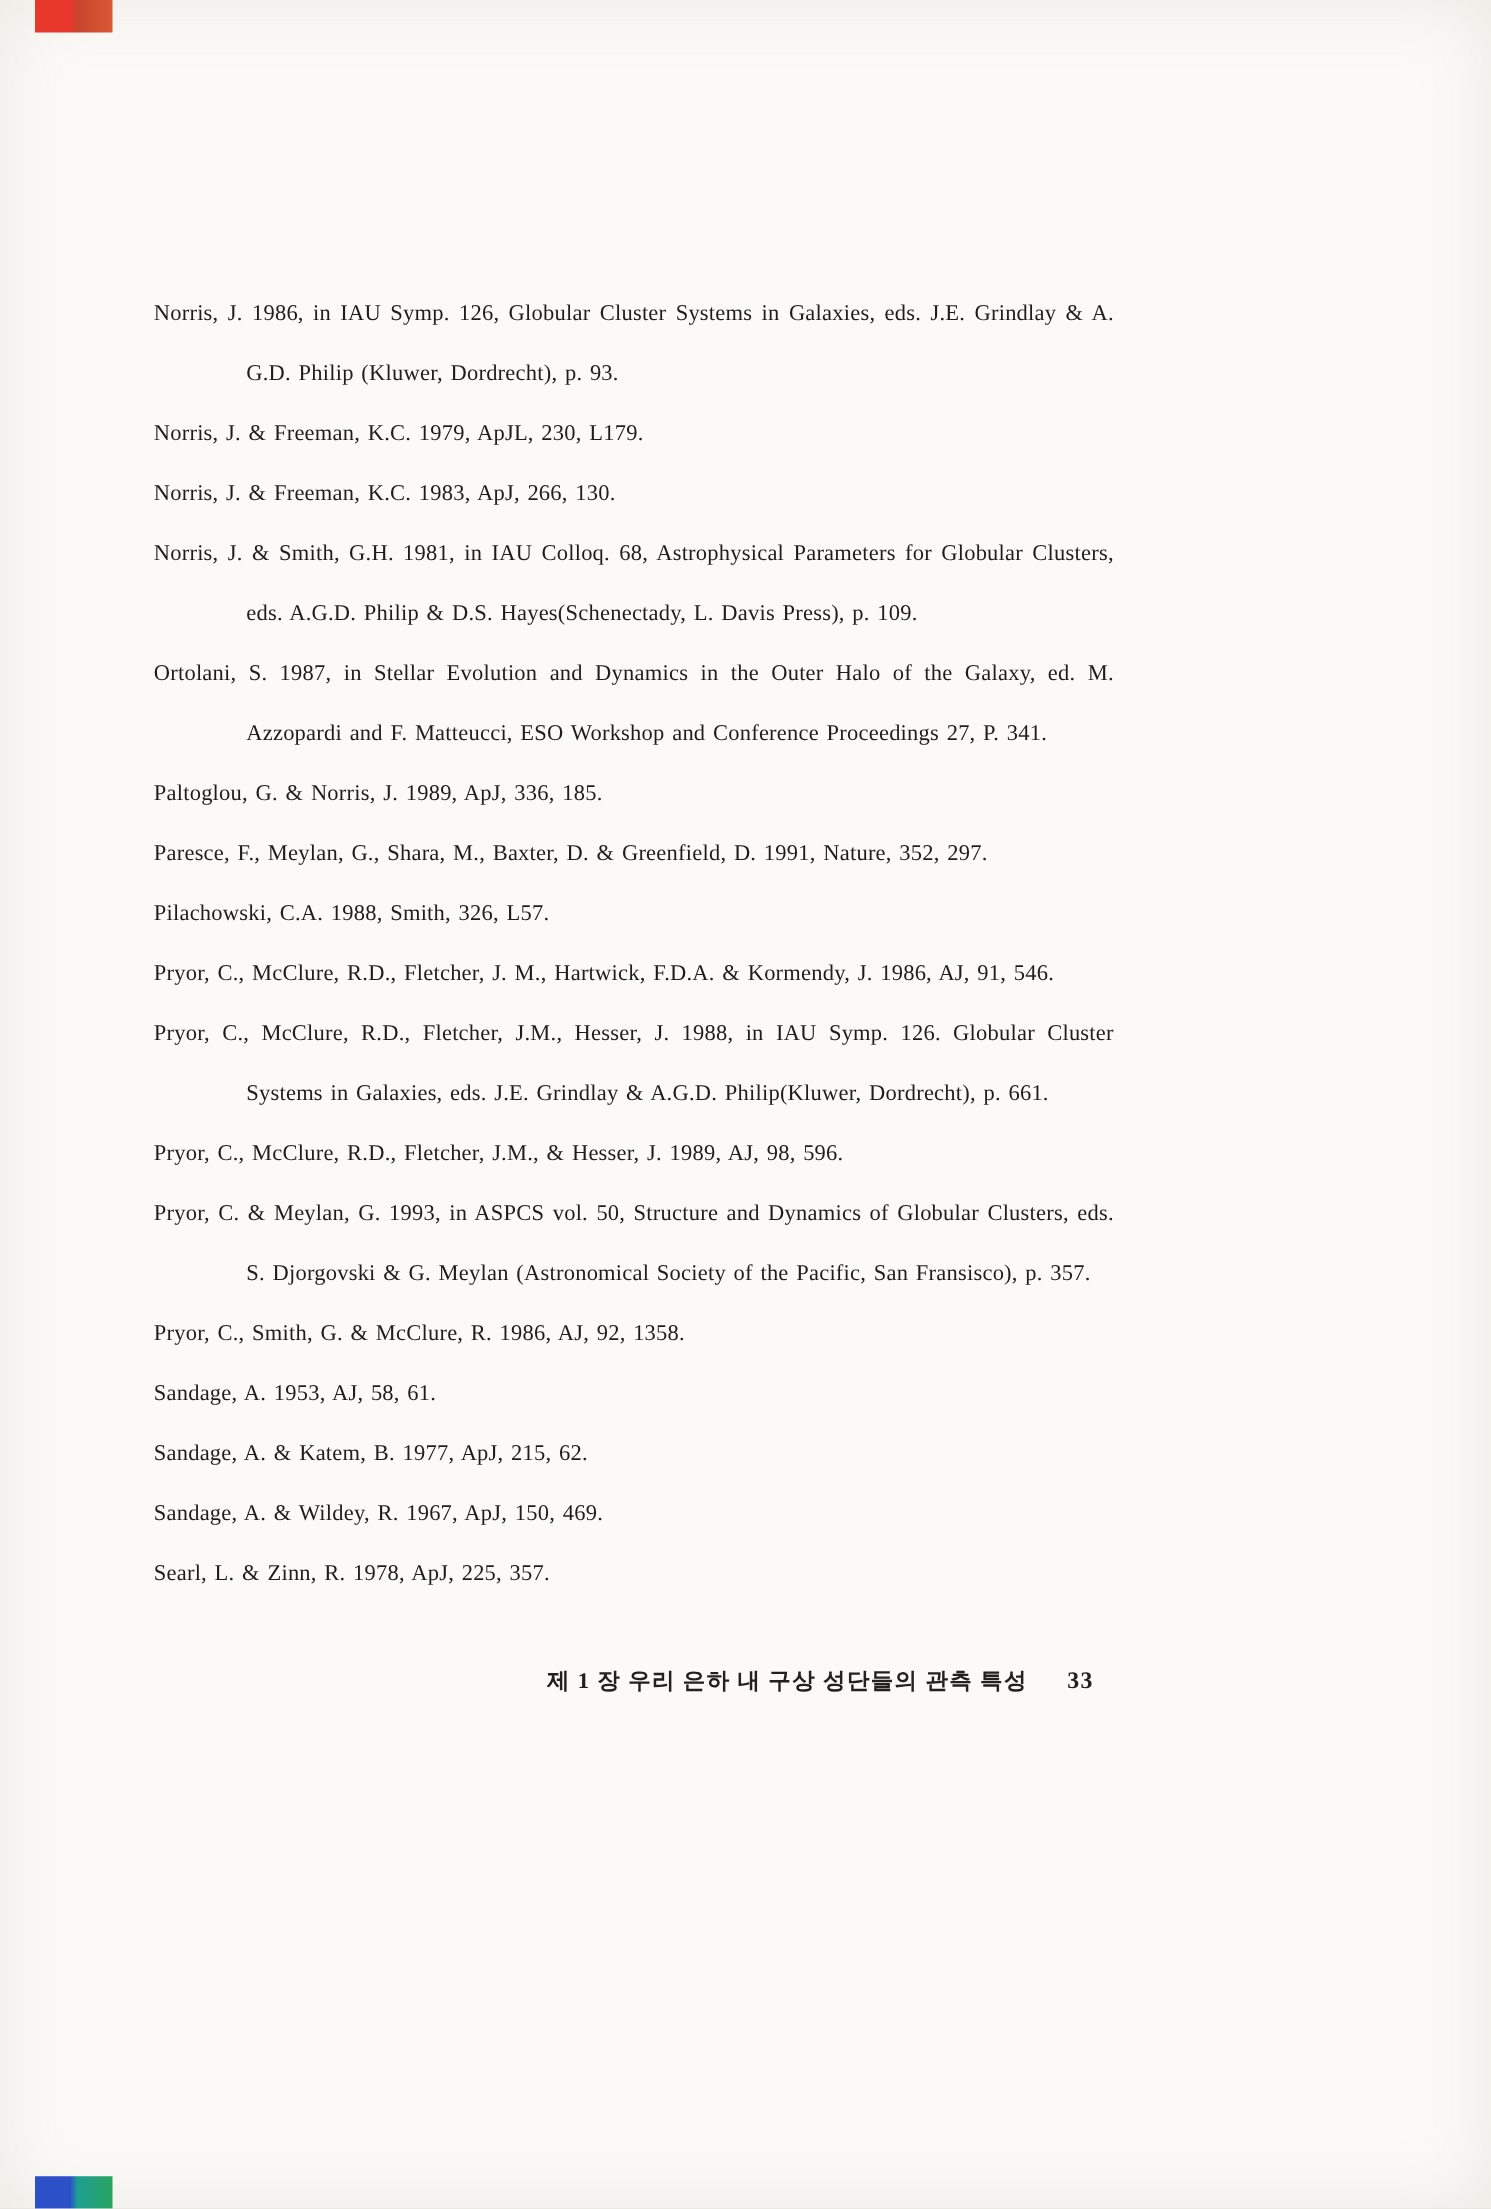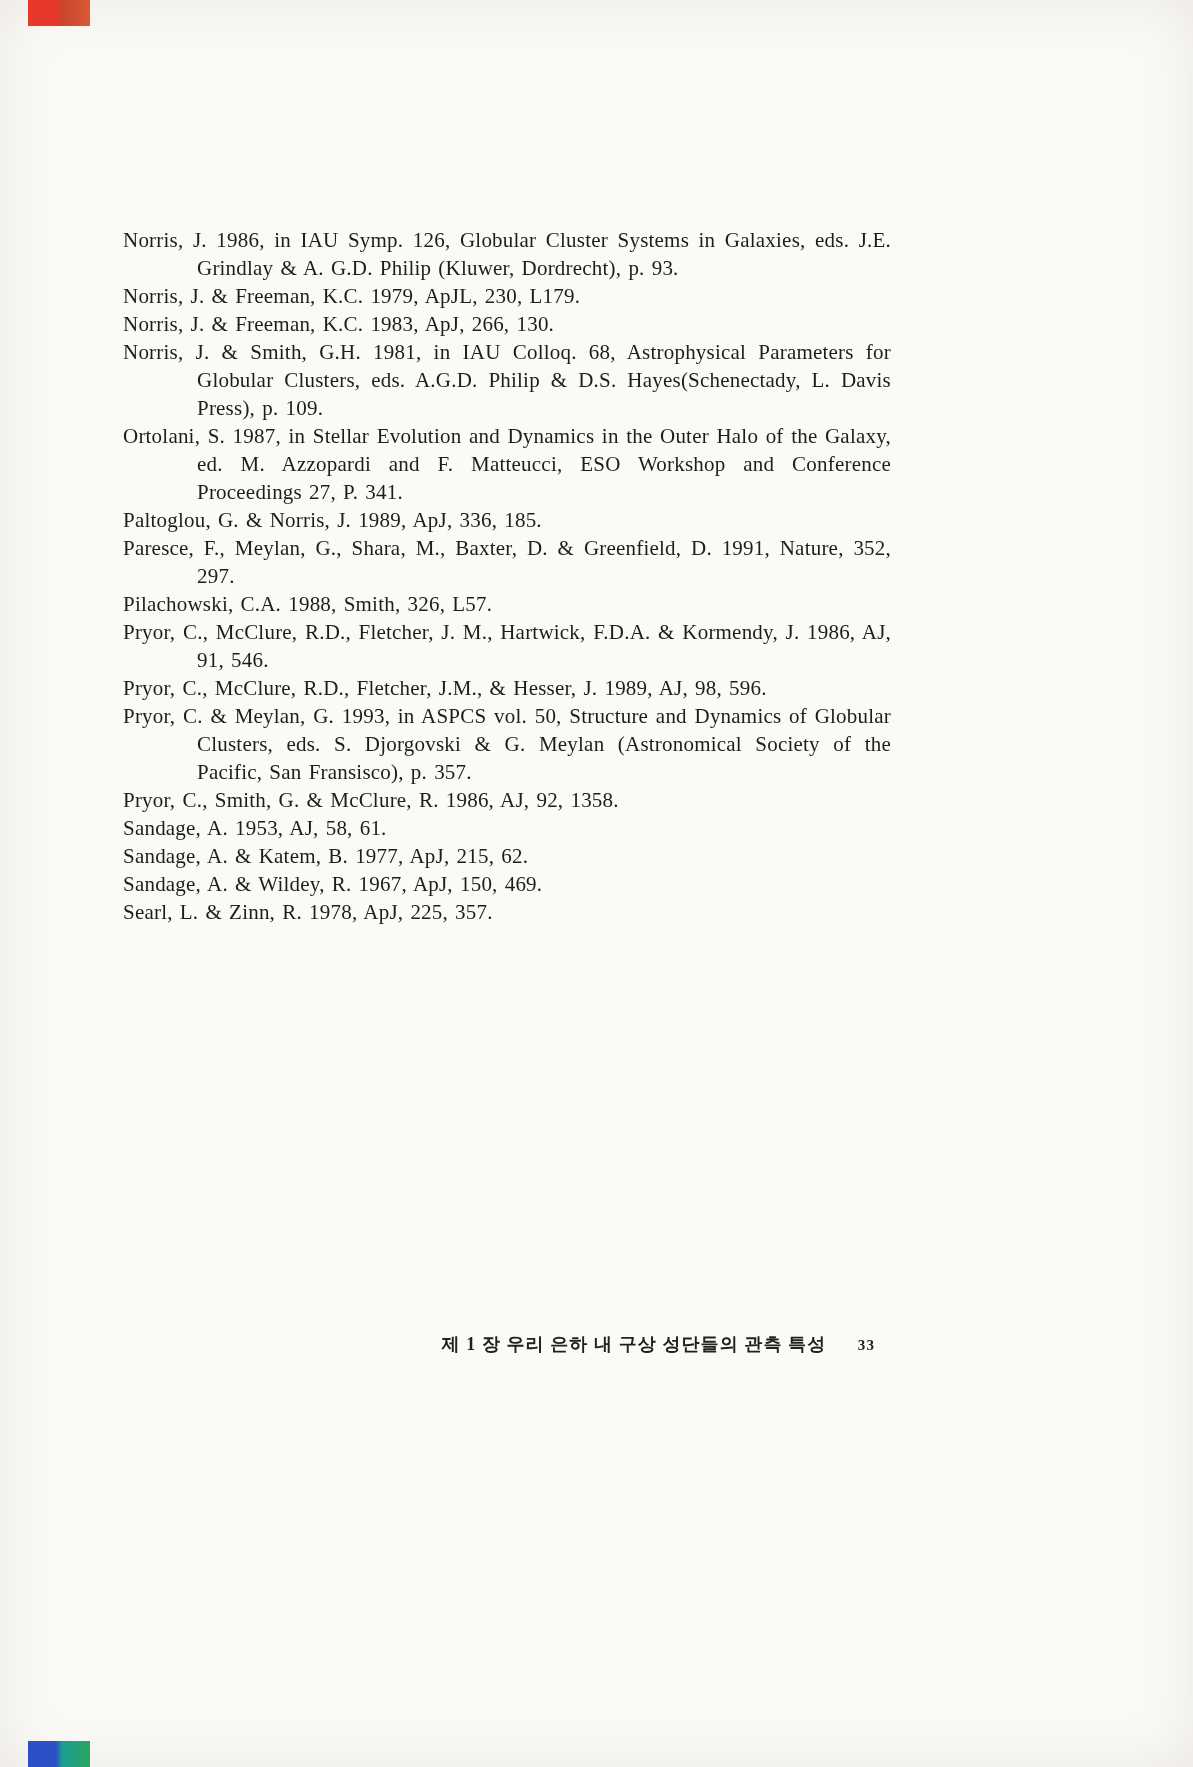--- a/index.html
+++ b/index.html
@@ -35,43 +35,43 @@
     background: linear-gradient(90deg, #2b50c8 0%, #2b50c8 45%, #1d9e93 55%, #2aa45e 100%);
   }
   .content {
     position: absolute;
     left: 123px;
     top: 226px;
     width: 768px;
   }
   .ref {
     margin: 0;
-    font-size: 21px;
-    line-height: 28px;
+    font-size: 18px;
+    line-height: 48px;
     text-align: justify;
     padding-left: 74px;
     text-indent: -74px;
     word-spacing: 0.08em;
     letter-spacing: 0.01em;
   }
   .footer {
     position: absolute;
     left: 123px;
     top: 1332px;
     width: 752px;
     text-align: right;
     font-size: 18px;
     font-weight: bold;
     letter-spacing: 0.06em;
     color: #22211f;
   }
   .footer .pagenum {
     display: inline-block;
     margin-left: 26px;
-    font-size: 15px;
+    font-size: 19px;
   }
 </style>
 </head>
 <body>
 
 <div class="page">
 
   <div class="artifact artifact-top"></div>
 
   <div class="artifact artifact-bottom"></div>
@@ -79,20 +79,21 @@
   <div class="content">
       <p class="ref">Norris, J. 1986, in IAU Symp. 126, Globular Cluster Systems in Galaxies, eds. J.E. Grindlay &amp; A. G.D. Philip (Kluwer, Dordrecht), p. 93.</p>
       <p class="ref">Norris, J. &amp; Freeman, K.C. 1979, ApJL, 230, L179.</p>
       <p class="ref">Norris, J. &amp; Freeman, K.C. 1983, ApJ, 266, 130.</p>
       <p class="ref">Norris, J. &amp; Smith, G.H. 1981, in IAU Colloq. 68, Astrophysical Parameters for Globular Clusters, eds. A.G.D. Philip &amp; D.S. Hayes(Schenectady, L. Davis Press), p. 109.</p>
       <p class="ref">Ortolani, S. 1987, in Stellar Evolution and Dynamics in the Outer Halo of the Galaxy, ed. M. Azzopardi and F. Matteucci, ESO Workshop and Conference Proceedings 27, P. 341.</p>
       <p class="ref">Paltoglou, G. &amp; Norris, J. 1989, ApJ, 336, 185.</p>
       <p class="ref">Paresce, F., Meylan, G., Shara, M., Baxter, D. &amp; Greenfield, D. 1991, Nature, 352, 297.</p>
       <p class="ref">Pilachowski, C.A. 1988, Smith, 326, L57.</p>
       <p class="ref">Pryor, C., McClure, R.D., Fletcher, J. M., Hartwick, F.D.A. &amp; Kormendy, J. 1986, AJ, 91, 546.</p>
+      <p class="ref">Pryor, C., McClure, R.D., Fletcher, J.M., Hesser, J. 1988, in IAU Symp. 126. Globular Cluster Systems in Galaxies, eds. J.E. Grindlay &amp; A.G.D. Philip(Kluwer, Dordrecht), p. 661.</p>
       <p class="ref">Pryor, C., McClure, R.D., Fletcher, J.M., &amp; Hesser, J. 1989, AJ, 98, 596.</p>
       <p class="ref">Pryor, C. &amp; Meylan, G. 1993, in ASPCS vol. 50, Structure and Dynamics of Globular Clusters, eds. S. Djorgovski &amp; G. Meylan (Astronomical Society of the Pacific, San Fransisco), p. 357.</p>
       <p class="ref">Pryor, C., Smith, G. &amp; McClure, R. 1986, AJ, 92, 1358.</p>
       <p class="ref">Sandage, A. 1953, AJ, 58, 61.</p>
       <p class="ref">Sandage, A. &amp; Katem, B. 1977, ApJ, 215, 62.</p>
       <p class="ref">Sandage, A. &amp; Wildey, R. 1967, ApJ, 150, 469.</p>
       <p class="ref">Searl, L. &amp; Zinn, R. 1978, ApJ, 225, 357.</p>
     </div>
 
   <div class="footer">

